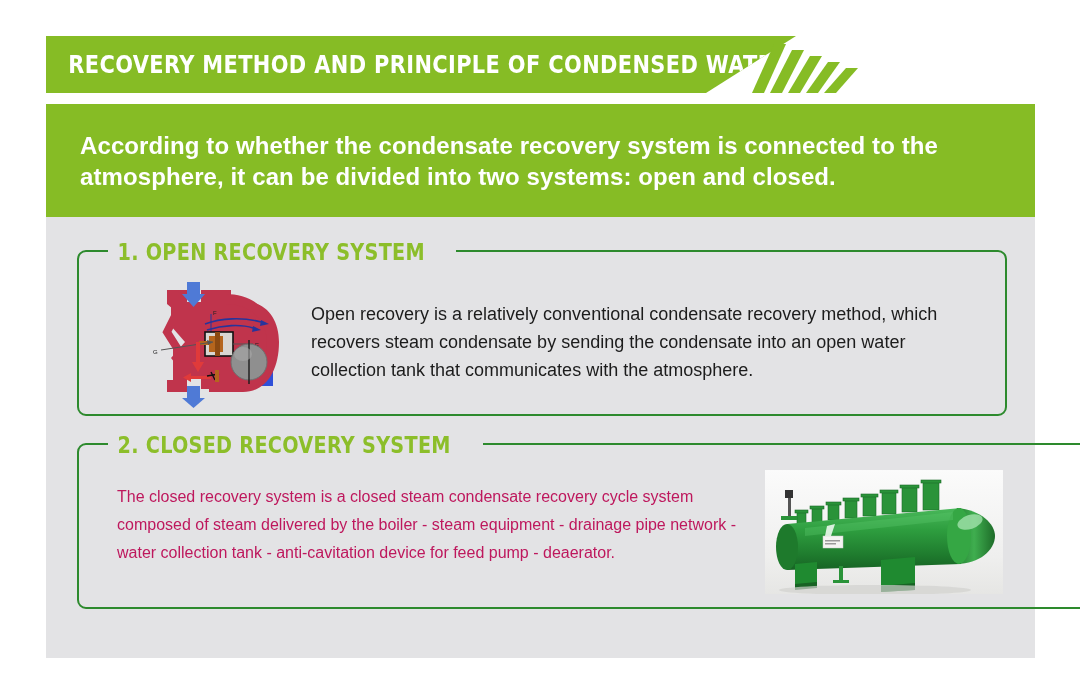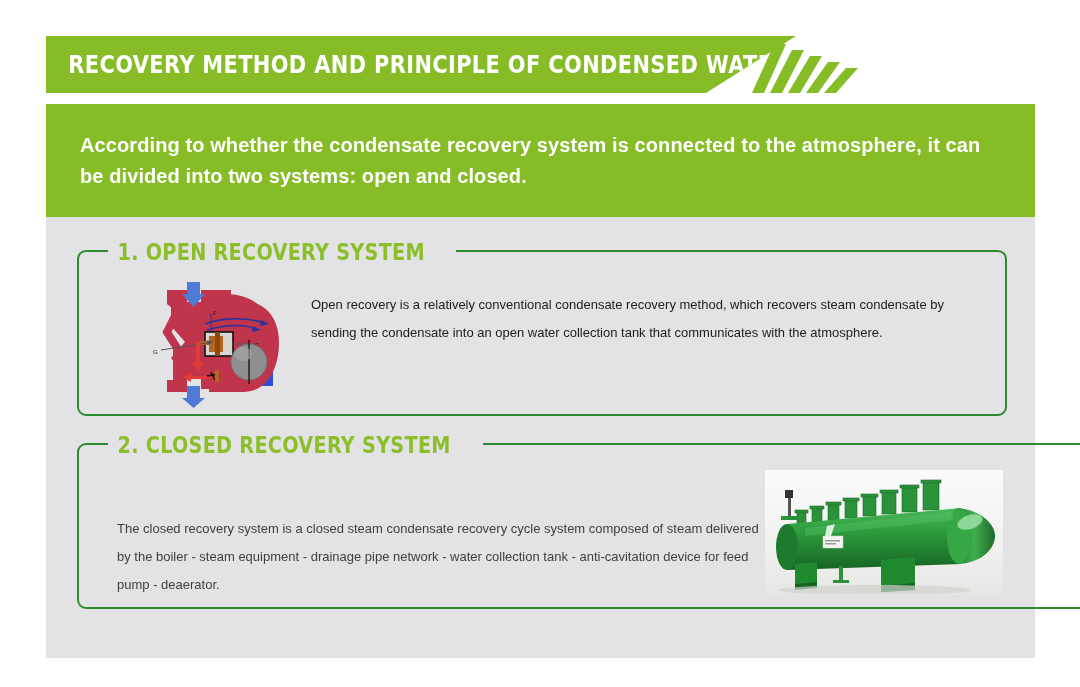--- a/index.html
+++ b/index.html
@@ -59,21 +59,21 @@
     top: 104px;
     width: 989px;
     height: 113px;
     background: #86bc25;
     display: flex;
     align-items: center;
   }
   #intro-text {
     color: #ffffff;
     font-weight: bold;
-    font-size: 20px;
+    font-size: 24px;
     line-height: 31px;
     padding: 0 34px 0 34px;
     letter-spacing: 0.1px;
   }
 
   
   #gray-panel {
     position: absolute;
     left: 46px;
     top: 217px;
@@ -119,37 +119,36 @@
   #diagram-wrap {
     position: absolute;
     left: 70px;
     top: 28px;
     width: 140px;
     height: 128px;
   }
   #section-1-text {
     position: absolute;
     left: 232px;
-    top: 39px;
+    top: 48px;
     width: 672px;
-    font-size: 13px;
+    font-size: 18px;
     line-height: 28px;
     color: #1c1c1c;
   }
 
   
   #section-2-text {
     position: absolute;
     left: 38px;
     top: 38px;
     width: 648px;
-    font-size: 13px;
+    font-size: 16px;
     line-height: 28px;
-    color: #404040;
-    margin-top: 32px;
+    color: #be185d;
   }
   #tank-photo {
     position: absolute;
     left: 686px;
     top: 25px;
     width: 238px;
     height: 124px;
     overflow: hidden;
     background: #f2f2f1;
   }

